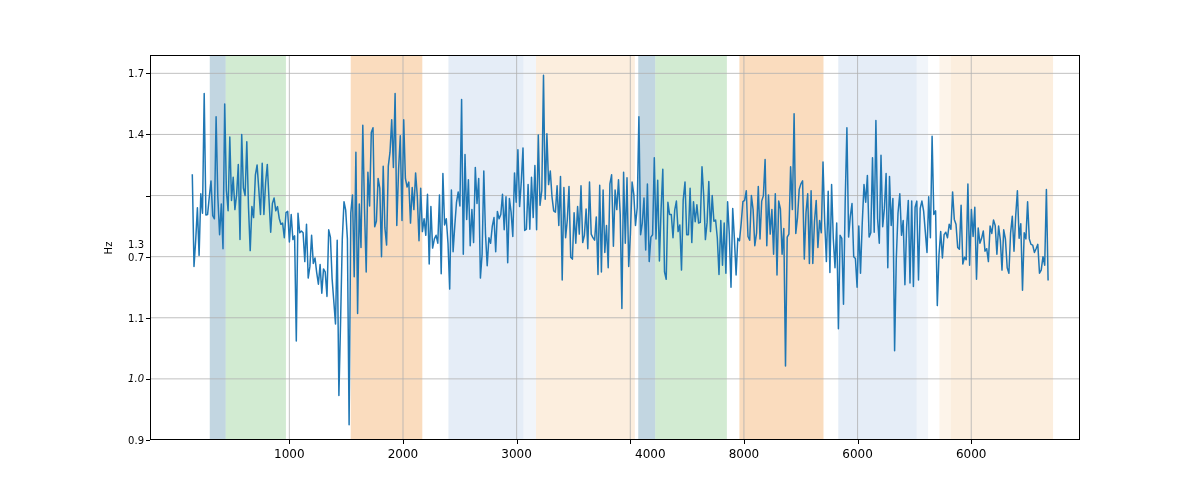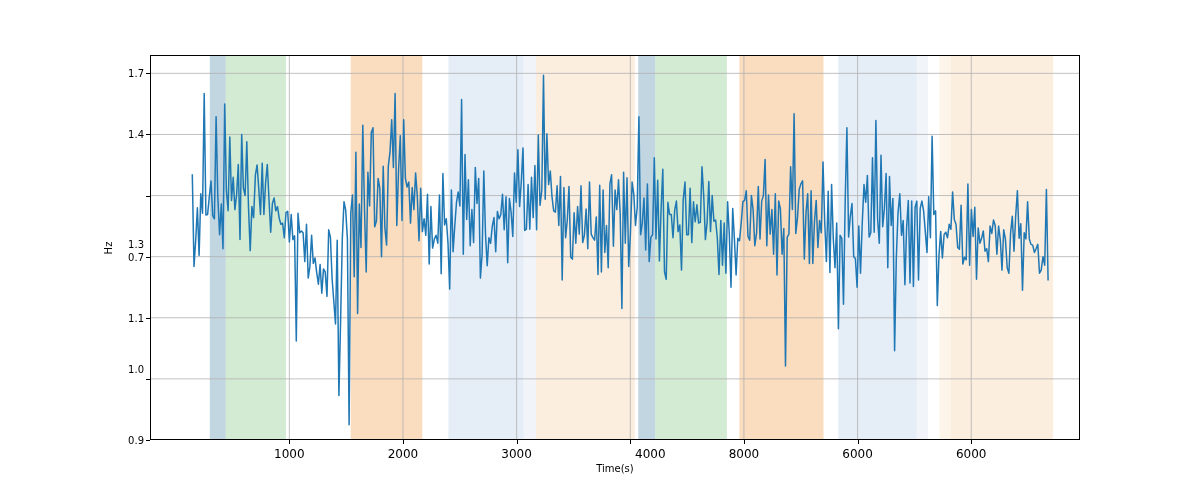--- a/index.html
+++ b/index.html
@@ -71,21 +71,20 @@
     background: #000;
   }
 </style>
 </head>
 <body>
 
 <div class="figure">
   <div class="axes" id="axes" style="left: 150px; top: 55px; width: 930px; height: 385px;">
 
     <div class="ylabel">Hz</div>
-    <div class="xlabel">Time(s)</div>
 
     <div class="plot-area" id="plot-area">
       <svg id="spans-svg" style="position:absolute;inset:0" preserveAspectRatio="none" width="930" height="385" viewBox="0 0 930 385">
           <rect x="59.78003177318832" y="0" width="15.91103507271172" height="385" fill="#8fb5c9" fill-opacity="0.55"></rect>
           <rect x="75.69106684590004" y="0" width="60.23463277526578" height="385" fill="#a6d8a6" fill-opacity="0.5"></rect>
           <rect x="200.7063424172064" y="0" width="71.59965782720272" height="385" fill="#f5c089" fill-opacity="0.55"></rect>
           <rect x="298.4455578638641" y="0" width="75.00916534278383" height="385" fill="#cfdff0" fill-opacity="0.55"></rect>
           <rect x="373.45472320664794" y="0" width="12.5015275571306" height="385" fill="#cfdff0" fill-opacity="0.3"></rect>
           <rect x="385.95625076377854" y="0" width="98.87571795185141" height="385" fill="#f9e0c3" fill-opacity="0.55"></rect>
           <rect x="488.24147623121104" y="0" width="17.04753757790536" height="385" fill="#8fb5c9" fill-opacity="0.55"></rect>
@@ -134,21 +133,21 @@
         <div class="xtick-label" style="left: 593.936px; top: 392px;">8000</div>
         <div class="tick-mark" style="left: 593.936px; top: 385px; width: 1px; height: 4px;"></div>
         <div class="xtick-label" style="left: 707.586px; top: 392px;">6000</div>
         <div class="tick-mark" style="left: 707.586px; top: 385px; width: 1px; height: 4px;"></div>
         <div class="xtick-label" style="left: 821.237px; top: 392px;">6000</div>
         <div class="tick-mark" style="left: 821.237px; top: 385px; width: 1px; height: 4px;"></div>
       </div>
     <div id="ytick-container">
         <div class="ytick-label" style="left: -36px; top: 385px;">0.9</div>
         <div class="tick-mark" style="left: -4px; top: 385px; width: 4px; height: 1px;"></div>
-        <div class="ytick-label" style="left: -36px; top: 314px;">1.0</div>
+        <div class="ytick-label" style="left: -36px; top: 323px; font-style: italic;">1.0</div>
         <div class="tick-mark" style="left: -4px; top: 323.889px; width: 4px; height: 1px;"></div>
         <div class="ytick-label" style="left: -36px; top: 262.778px;">1.1</div>
         <div class="tick-mark" style="left: -4px; top: 262.778px; width: 4px; height: 1px;"></div>
         <div class="ytick-label" style="left: -36px; top: 201.667px;">0.7</div>
         <div class="tick-mark" style="left: -4px; top: 201.667px; width: 4px; height: 1px;"></div>
         <div class="ytick-label" style="left: -36px; top: 140.556px; margin-top: 48px;">1.3</div>
         <div class="tick-mark" style="left: -4px; top: 140.556px; width: 4px; height: 1px;"></div>
         <div class="ytick-label" style="left: -36px; top: 79.4444px;">1.4</div>
         <div class="tick-mark" style="left: -4px; top: 79.4444px; width: 4px; height: 1px;"></div>
         <div class="ytick-label" style="left: -36px; top: 18.3333px;">1.7</div>

